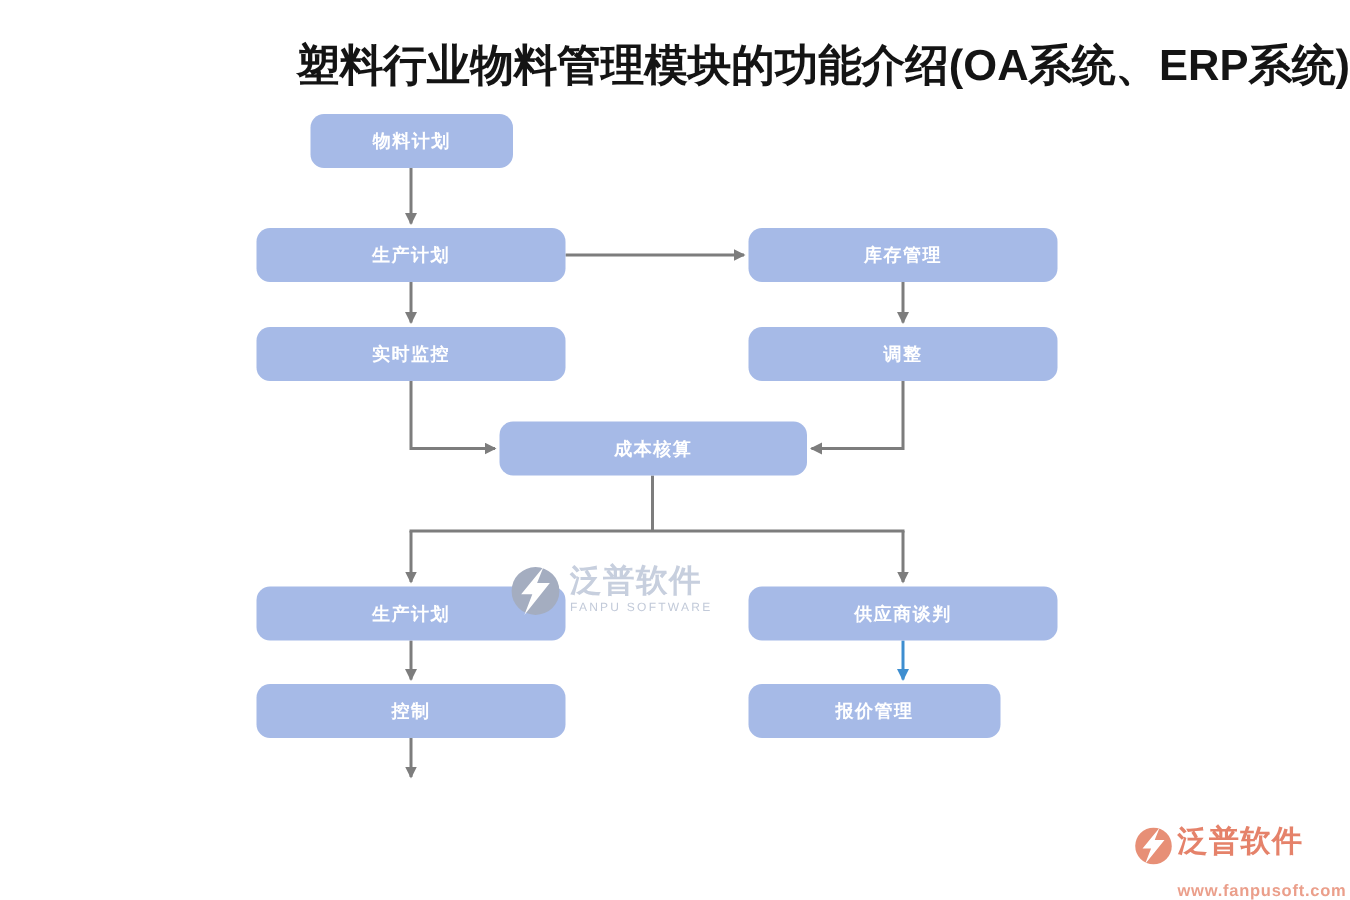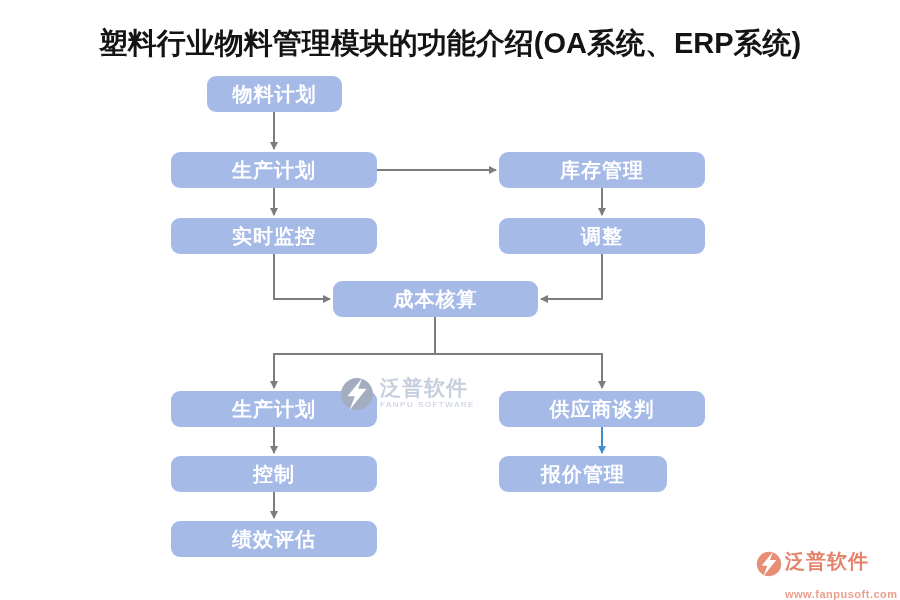--- a/index.html
+++ b/index.html
@@ -4,29 +4,29 @@
 <style>
   html,body{margin:0;padding:0;}
   body{
     width:900px;height:600px;position:relative;overflow:hidden;
     background:#ffffff;
     font-family:"Liberation Sans","DejaVu Sans",sans-serif;
     --box-fill:#a6bae7;--box-text:#ffffff;--arrow:#7d7d7d;--arrow-blue:#3e8ed0;
     --title-color:#141414;--wm-color:#c7cfde;--logo-color:#e5826a;--logo-url-color:#eb9f8b;
   }
   .page-title{
-    position:absolute;left:0;top:24px;width:900px;text-align:center;
+    position:absolute;left:0;top:24px;width:900px;text-align:right;
     font-size:29px;font-weight:700;color:var(--title-color);letter-spacing:0px;
     white-space:nowrap;
   }
   #diagram{position:absolute;left:0;top:0;width:900px;height:600px;}
   #edges{position:absolute;left:0;top:0;width:900px;height:600px;}
   .node{
     position:absolute;background:var(--box-fill);border-radius:9px;
-    color:var(--box-text);font-size:20px;font-weight:700;letter-spacing:1px;
+    color:var(--box-text);font-size:12px;font-weight:700;letter-spacing:1px;
     display:flex;align-items:center;justify-content:center;
     box-sizing:border-box;
   }
   .watermark{
     position:absolute;left:340px;top:377px;display:flex;align-items:flex-start;
     color:var(--wm-color);pointer-events:none;
   }
   .watermark .mark{width:34px;height:34px;margin-right:6px;color:#a4adc0;}
   .watermark .wm-text{font-size:21px;font-weight:700;line-height:22px;letter-spacing:1px;}
   .watermark .wm-sub{font-size:8px;letter-spacing:1.5px;color:#c2cad9;margin-top:1px;text-align:center;}
@@ -71,21 +71,20 @@
     <div class="node" style="left: 207px; top: 76px; width: 135px; height: 36px;">物料计划</div>
     <div class="node" style="left: 171px; top: 152px; width: 206px; height: 36px;">生产计划</div>
     <div class="node" style="left: 499px; top: 152px; width: 206px; height: 36px;">库存管理</div>
     <div class="node" style="left: 171px; top: 218px; width: 206px; height: 36px;">实时监控</div>
     <div class="node" style="left: 499px; top: 218px; width: 206px; height: 36px;">调整</div>
     <div class="node" style="left: 333px; top: 281px; width: 205px; height: 36px;">成本核算</div>
     <div class="node" style="left: 171px; top: 391px; width: 206px; height: 36px;">生产计划</div>
     <div class="node" style="left: 499px; top: 391px; width: 206px; height: 36px;">供应商谈判</div>
     <div class="node" style="left: 171px; top: 456px; width: 206px; height: 36px;">控制</div>
     <div class="node" style="left: 499px; top: 456px; width: 168px; height: 36px;">报价管理</div>
-    <div class="node" style="left: 171px; top: 521px; width: 206px; height: 36px;">绩效评估</div>
   </div>
 
 <div class="watermark">
   <span class="mark">
     <svg viewBox="0 0 32 32">
       <circle cx="16" cy="16" r="15" fill="currentColor"></circle>
       <path d="M21 1 L7 18 L14 18 L9 31 L25 11 L17 11 Z" fill="#ffffff"></path>
     </svg>
   </span>
   <span>

